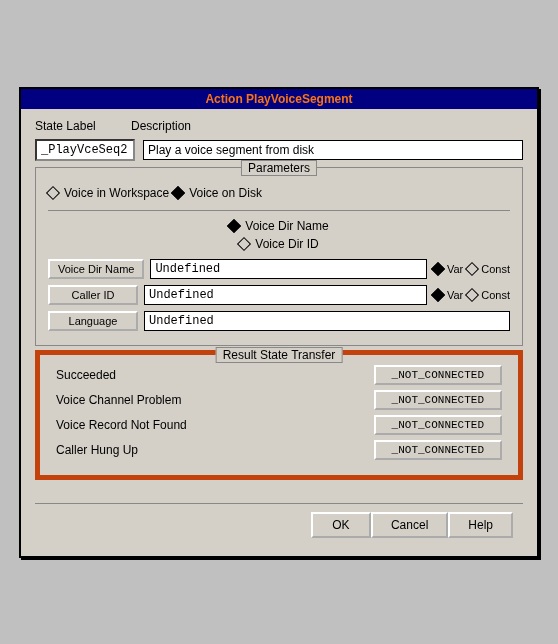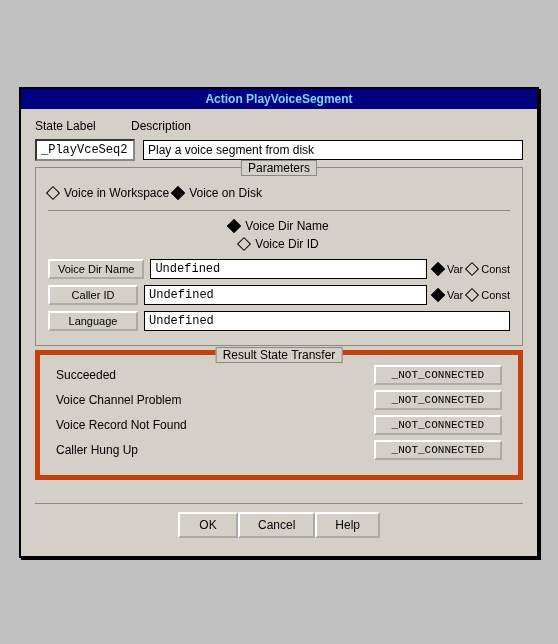--- a/index.html
+++ b/index.html
@@ -21,21 +21,21 @@
 
     .window {
       width: 520px;
       background: #d4d0c8;
       border: 2px solid #000;
       box-shadow: 2px 2px 0 #000;
     }
 
     .title-bar {
       background: #000080;
-      color: #7dd3fc;
+      color: #f97316;
       text-align: center;
       padding: 3px 6px;
       font-size: 12px;
       font-weight: bold;
       font-family: Arial, sans-serif;
     }
 
     .window-content {
       padding: 10px 14px;
       background: #d4d0c8;
@@ -201,21 +201,21 @@
       padding: 2px 16px;
       font-size: 11px;
       font-family: 'Courier New', Courier, monospace;
       min-width: 120px;
       text-align: center;
       cursor: default;
     }
 
     .bottom-buttons {
       display: flex;
-      justify-content: center;
+      justify-content: flex-end;
       align-items: center;
       padding: 8px 10px;
       border-top: 1px solid #888;
       margin-top: 23px;
     }
 
     .action-btn {
       background: #d4d0c8;
       border: 2px outset #fff;
       padding: 4px 18px;

